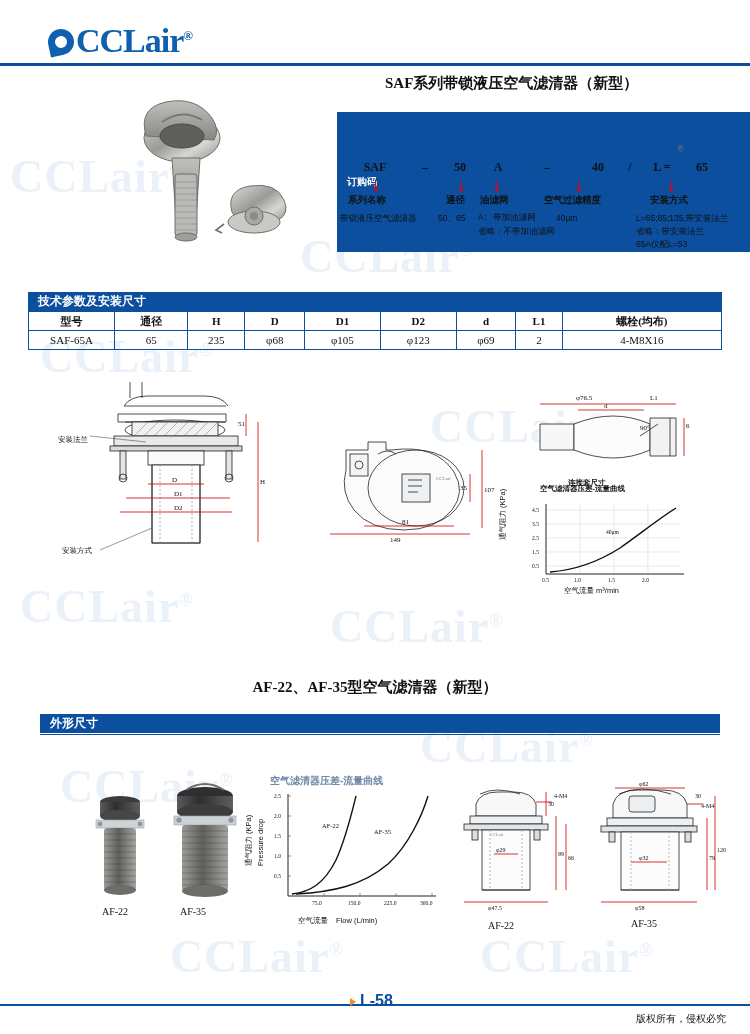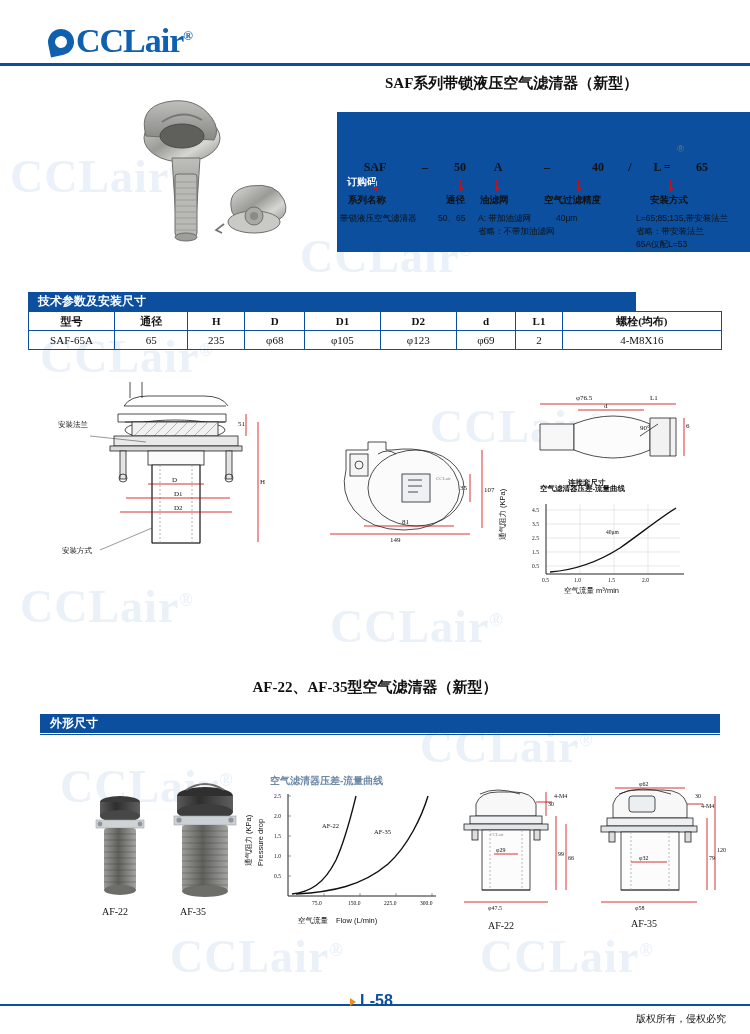--- a/index.html
+++ b/index.html
@@ -61,21 +61,21 @@
     text-align:center;
     font-size:15px; font-weight:bold; font-family:"Liberation Serif", serif;
   }
   
   .sec-bar {
     position:absolute; height:19px; background:#0b4f9e; color:#fff;
     font-size:12px; font-weight:bold; display:flex; align-items:center;
     padding-left:10px;
   }
   .sec-bar.order { left:337px; top:112px; width:470px; }
-  .sec-bar.spec  { left:28px;  top:292px; width:608px; }
+  .sec-bar.spec  { left:28px;  top:292px; width:694px; }
   .sec-bar.outline{left:40px;  top:714px; width:680px; }
   .sec-underline {
     position:absolute; height:1px; background:#0b4f9e;
   }
   
   .order {
     position:absolute; left:340px; top:140px; width:410px; height:140px;
     font-size:10px;
   }
   .order .codes {
@@ -244,21 +244,21 @@
     <span style="left:8px;text-align:right;">系列名称</span>
     <span style="left:106px;">通径</span>
     <span style="left:140px;">油滤网</span>
     <span style="left:204px;">空气过滤精度</span>
     <span style="left:310px;">安装方式</span>
   </div>
 
   <div class="notes">
     <span style="left:0px;   top:0px;">带锁液压空气滤清器</span>
     <span style="left:98px;  top:0px;">50、65</span>
-    <span style="left:138px; top:0px;">A: 带加油滤网</span>
+    <span style="left:138px; top:0px;font-family:Liberation Mono, monospace;">A: 带加油滤网</span>
     <span style="left:138px; top:13px;">省略：不带加油滤网</span>
     <span style="left:216px; top:0px;">40μm</span>
     <span style="left:296px; top:0px;">L=65;85;135,带安装法兰</span>
     <span style="left:296px; top:13px;">省略：带安装法兰</span>
     <span style="left:296px; top:26px;">65A仅配L=53</span>
   </div>
 </div>
 
 <div class="sec-bar spec">
   <span>技术参数及安装尺寸</span>
@@ -341,21 +341,21 @@
       <text x="84" y="118">D1</text>
       <text x="84" y="132">D2</text>
       <text x="170" y="106">H</text>
       <text x="148" y="48">51</text>
     </g>
     <g stroke="#333" stroke-width="0.5">
       <line x1="20" y1="64" x2="-36" y2="58" transform="translate(36,0)"></line>
       <line x1="62" y1="150" x2="10" y2="172"></line>
     </g>
   </svg>
-  <div class="lbl" style="left:-32px; top:42px;text-align:center;">安装法兰</div>
+  <div class="lbl" style="left:-32px; top:57px;text-align:center;">安装法兰</div>
   <div class="lbl" style="left:-28px; top:168px;">安装方式</div>
 </div>
 
 <div class="dw" style="left:310px; top:424px; width:200px; height:140px;">
   <svg width="200" height="140" viewBox="0 0 200 140">
     <g stroke="#222" fill="none" stroke-width="0.8">
       <path d="M36 26 h22 v-8 h18 v8 h6 q44 -6 62 22 q12 20 -2 38 q-16 20 -48 20 q-34 0 -50 -20 q-14 -18 -8 -40 z" fill="#fbfbfb"></path>
       <ellipse cx="106" cy="64" rx="48" ry="38"></ellipse>
       <rect x="92" y="50" width="28" height="28" fill="#eef1f4"></rect>
       <path d="M98 56 h14 M98 62 h14 M98 68 h10"></path>

